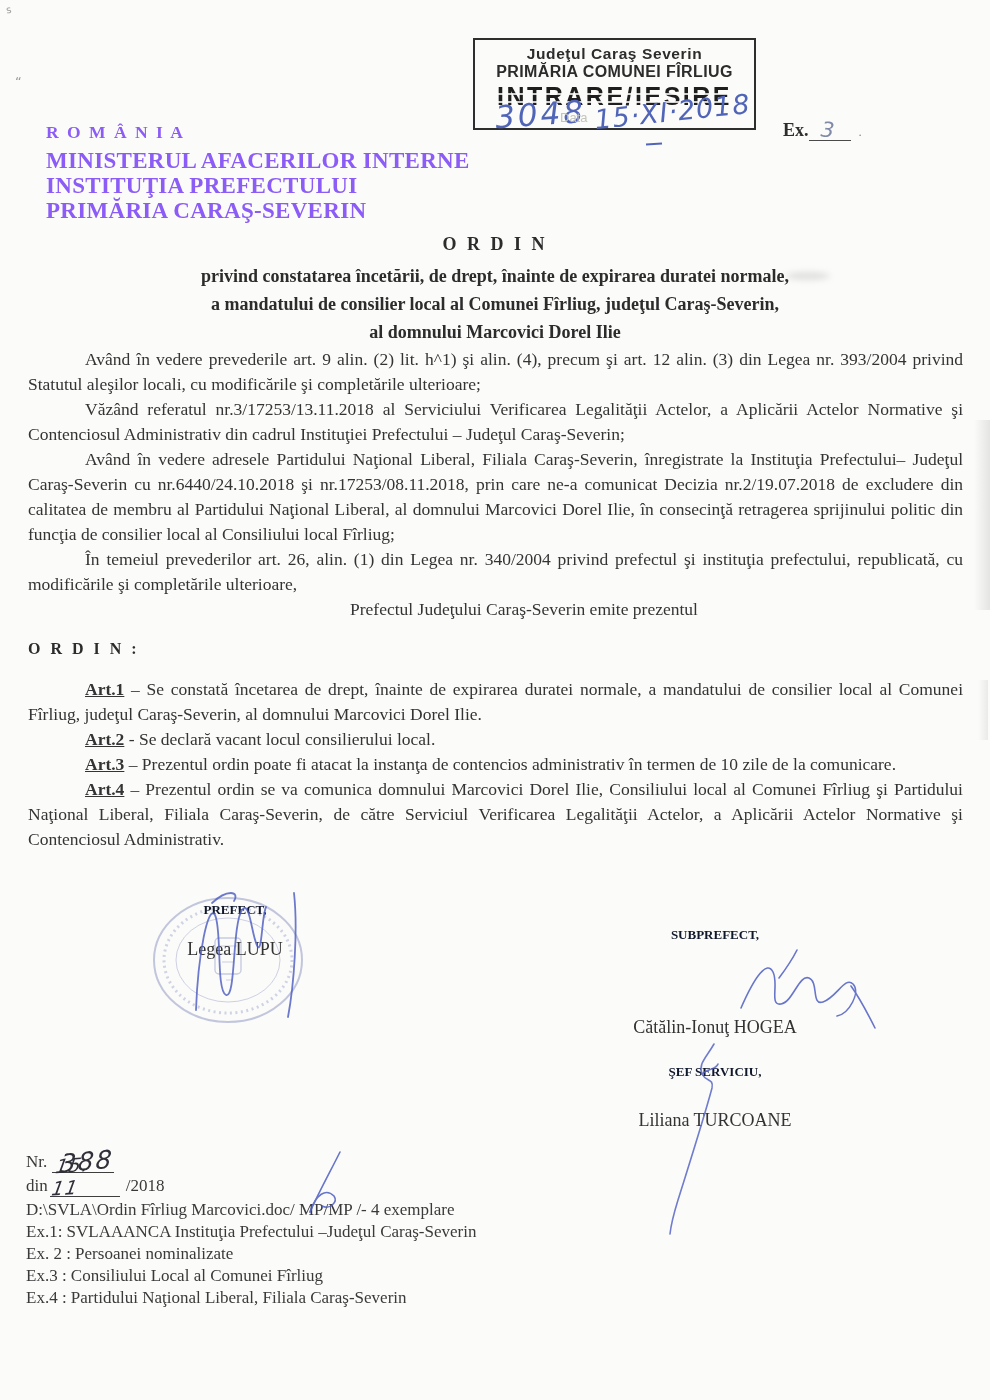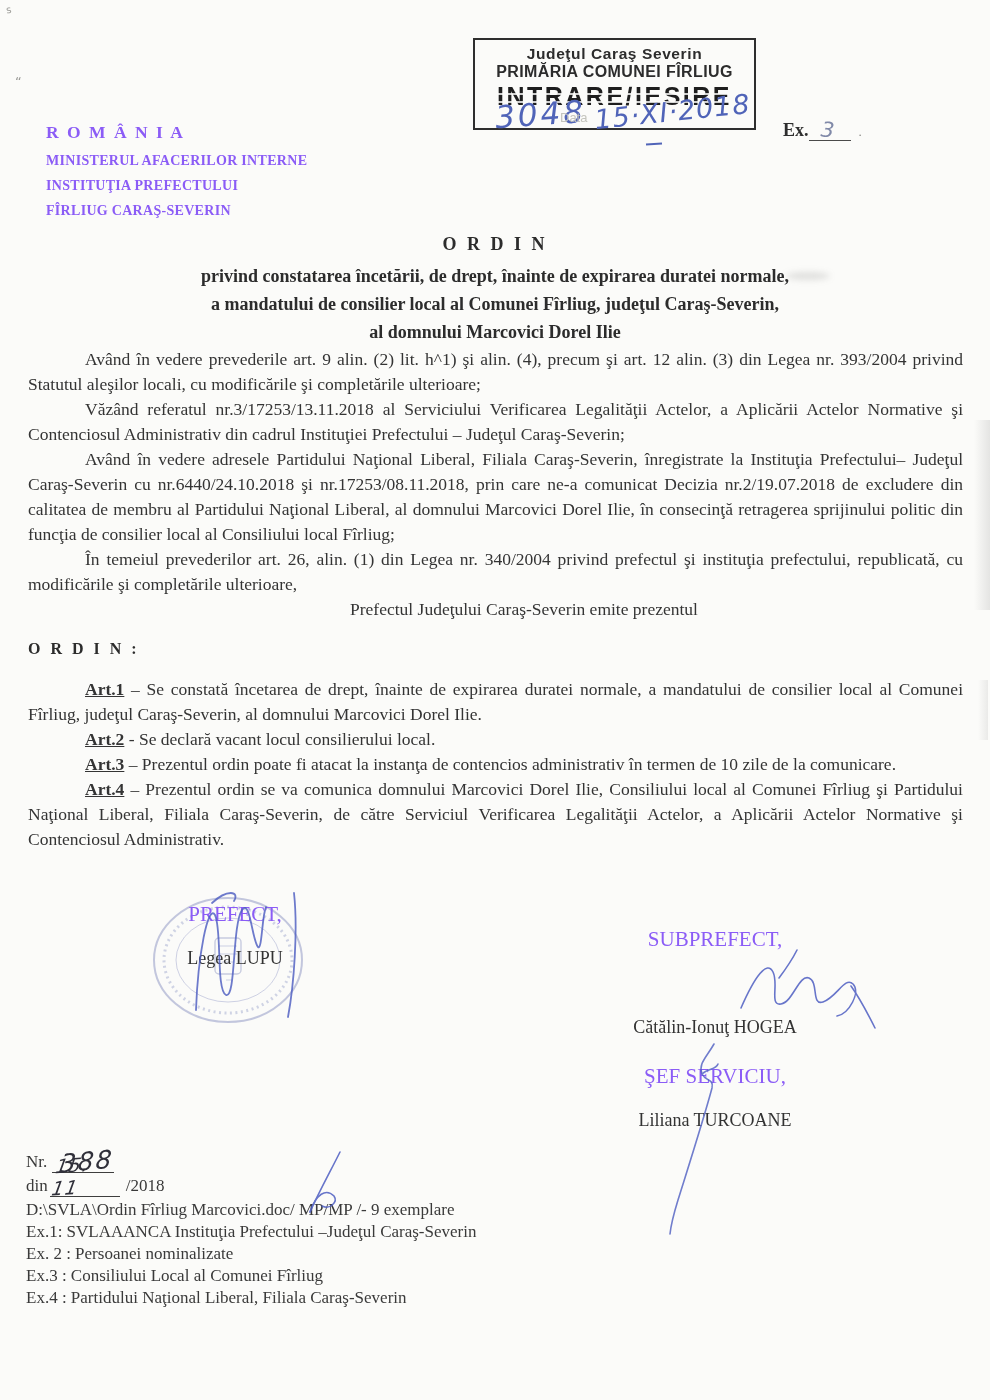--- a/index.html
+++ b/index.html
@@ -52,40 +52,40 @@
   .ex-group { position:absolute; left:783px; top:120px; font-size:18px; font-weight:bold; color:#2e2e2e; }
   .ex-line { display:inline-block; width:42px; border-bottom:1.6px solid #4a4a4a;
              position:relative; height:1em; vertical-align:bottom; }
   .hw-ex { position:absolute; left:12px; bottom:-2px; font-family:"DejaVu Sans", sans-serif;
            font-style:italic; font-weight:normal; font-size:21px; color:#8089a8; transform:rotate(6deg); }
   .ex-dot { font-weight:normal; color:#8a8a86; font-size:13px; margin-left:8px; }
 
   
   .letterhead { position:absolute; left:46px; top:122px; font-weight:bold; color:#8b5cf6; }
   .lh1 { font-size:17.5px; letter-spacing:2px; margin-bottom:5px; }
-  .lh  { font-size:14px; line-height:25px; letter-spacing:.3px; }
+  .lh  { font-size:23px; line-height:25px; letter-spacing:.3px; }
 
   
   .title-block { position:absolute; left:0; top:234px; width:990px; text-align:center; color:#2c2c2c; }
   .t-head { font-size:18px; font-weight:bold; letter-spacing:3px; margin-bottom:7px; }
   .t-line { font-size:18px; font-weight:bold; line-height:28px; }
 
   
   .body-flow { position:absolute; left:28px; top:347px; width:935px;
                font-size:17.5px; line-height:25px; text-align:justify; }
   .para { text-indent:57px; }
   .para-plain { text-indent:57px; text-align:center; }
   .order-heading { text-align:left; text-indent:0; font-weight:bold; font-size:16px;
                    letter-spacing:3px; margin:14px 0 16px 0; color:#2c2c2c; }
   .art-label { font-weight:bold; text-decoration:underline; }
 
   
   .round-stamp { position:absolute; left:148px; top:894px; filter:blur(.4px); z-index:1; }
   .prefect-block { position:absolute; left:150px; top:902px; width:170px; text-align:center; z-index:2; }
-  .sig-title { font-size:21px; font-weight:normal; color:#8b5cf6; }
+  .sig-title { font-size:13px; font-weight:bold; color:#0f172a; }
   .sig-name  { font-size:18px; color:#333; }
   .prefect-name { margin-top:21px; }
   .sig-svg { position:absolute; z-index:3; }
   .sig-prefect { left:182px; top:885px; }
   .sig-subprefect { left:733px; top:948px; }
   .sig-turcoane { left:648px; top:1038px; }
   .sig-mp { left:296px; top:1146px; }
 
   .sp-line { position:absolute; width:260px; left:585px; text-align:center; z-index:2; }
   .sp1 { top:927px; } .sp2 { top:1017px; } .sp3 { top:1064px; } .sp4 { top:1110px; }
@@ -125,21 +125,21 @@
   <div class="hw-date-underline"></div>
 
   <div class="ex-group">
     <span>Ex.</span><span class="ex-line"><span class="hw-ex">3</span></span><span class="ex-dot">.</span>
   </div>
 
   <div class="letterhead">
     <div class="lh1">R O M Â N I A</div>
     <div class="lh">MINISTERUL AFACERILOR INTERNE</div>
     <div class="lh">INSTITUŢIA PREFECTULUI</div>
-    <div class="lh">FÎRLIUG CARAŞ-SEVERIN</div>
+    <div class="lh">PRIMĂRIA CARAŞ-SEVERIN</div>
   </div>
 
   <div class="title-block">
     <div class="t-head">O R D I N</div>
     <div class="t-line">privind constatarea încetării, de drept, înainte de expirarea duratei normale,</div>
     <div class="t-line">a mandatului de consilier local al Comunei Fîrliug, judeţul Caraş-Severin,</div>
     <div class="t-line">al domnului Marcovici Dorel Ilie</div>
   </div>
 
   <div class="body-flow">
@@ -195,21 +195,21 @@
     </g>
   </svg>
 
   <div class="footer">
     <div class="f-row nr-row">
       <span>Nr.</span><span class="u-line u-nr"><span class="hw-dark hw-nr">388</span></span>
     </div>
     <div class="f-row din-row">
       <span>din</span><span class="u-line u-din"><span class="hw-dark hw-din">15. 11</span></span><span class="year-suffix">/2018</span>
     </div>
-    <div class="f-row">D:\SVLA\Ordin Fîrliug Marcovici.doc/ MP/MP /- 9 exemplare</div>
+    <div class="f-row">D:\SVLA\Ordin Fîrliug Marcovici.doc/ MP/MP /- 4 exemplare</div>
     <div class="f-row">Ex.1: SVLAAANCA Instituţia Prefectului –Judeţul Caraş-Severin</div>
     <div class="f-row">Ex. 2 : Persoanei nominalizate</div>
     <div class="f-row">Ex.3 :  Consiliului Local al Comunei Fîrliug</div>
     <div class="f-row">Ex.4 : Partidului Naţional Liberal, Filiala Caraş-Severin</div>
   </div>
 
   <svg class="sig-svg sig-mp" width="58" height="72" viewBox="0 0 58 72">
     <g fill="none" stroke="#4e5ec2" stroke-width="1.6" stroke-linecap="round" opacity="0.85">
       <path d="M44,6 C34,26 22,48 14,66"></path>
       <path d="M14,66 C20,48 30,42 38,50 C42,56 34,64 26,60"></path>

